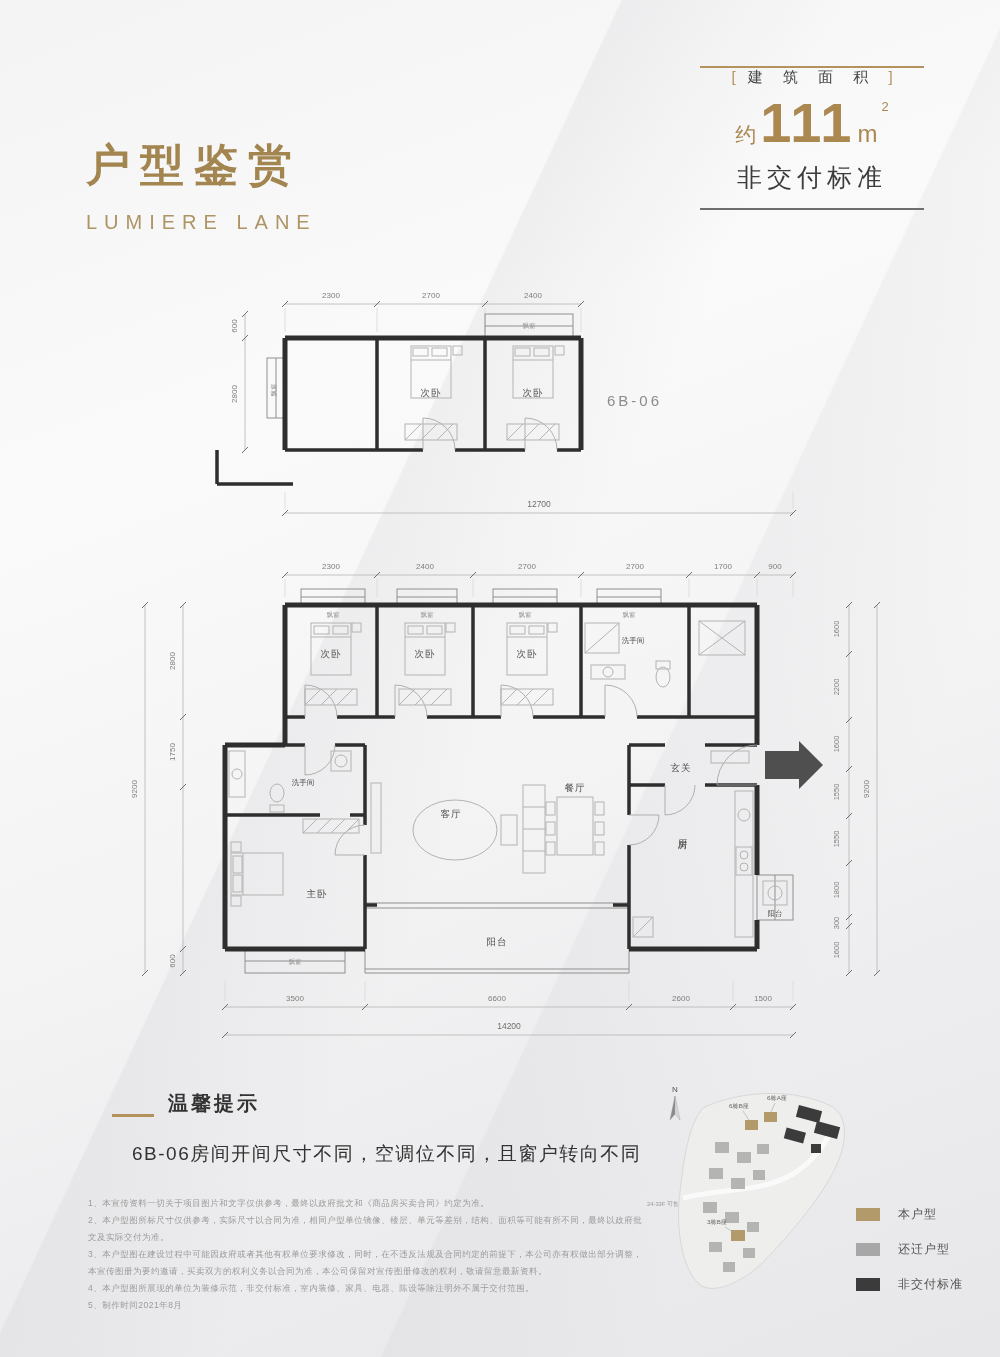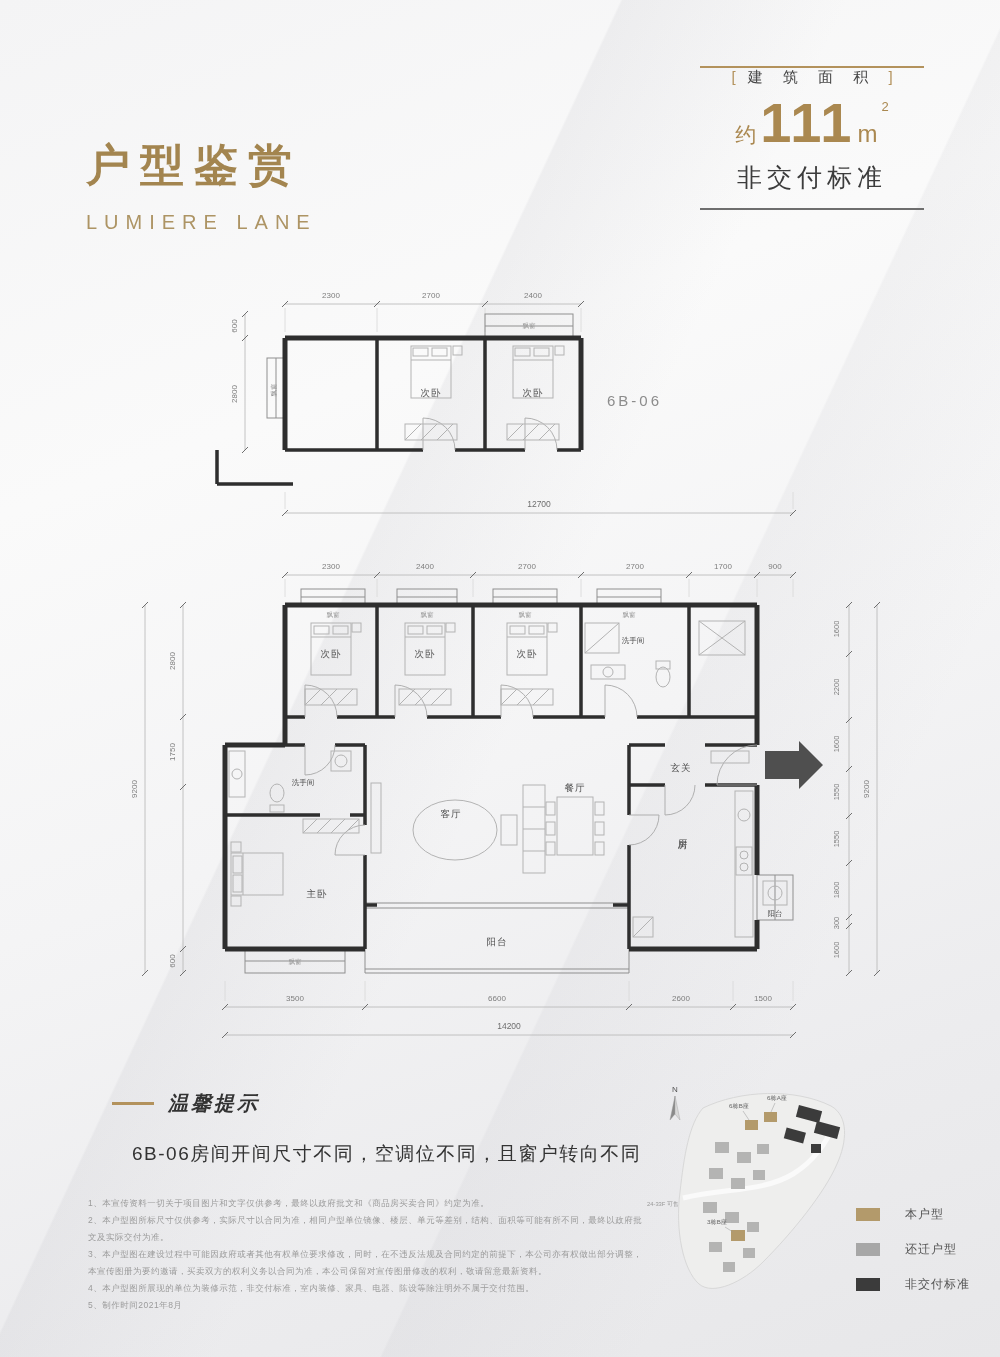--- a/index.html
+++ b/index.html
@@ -43,33 +43,33 @@
   .wall{stroke:#2e2e2e;stroke-width:5;fill:none;}
   .part{stroke:#2e2e2e;stroke-width:3.5;fill:none;}
   .thin{stroke:#8f8f8f;stroke-width:1;fill:none;}
   .furn{stroke:#b3b3b3;stroke-width:1;fill:none;}
   .dimline{stroke:#b5b5b5;stroke-width:0.8;fill:none;}
   .tick{stroke:#6f6f6f;stroke-width:1;fill:none;}
   .ext{stroke:#d8d8d8;stroke-width:0.8;fill:none;}
   .arc{stroke:#a8a8a8;stroke-width:0.9;fill:none;}
 
   .notice{position:absolute;left:112px;top:1090px;}
-  .notice-head{display:flex;align-items:center;font-style:italic;}
+  .notice-head{display:flex;align-items:flex-end;}
   .gold-dash{width:42px;height:3px;background:#b3925c;margin-right:14px;}
   .notice-head h3{font-size:20px;color:#333;letter-spacing:3px;font-weight:bold;}
   .notice-body{margin-top:24px;font-size:19px;color:#333;letter-spacing:1.5px;margin-left:20px;}
 
   .footnotes{position:absolute;left:88px;top:1195px;width:560px;}
   .footnotes div{font-size:8.5px;color:#9b9b9b;line-height:17px;letter-spacing:0.5px;}
 
   #site-map{position:absolute;left:645px;top:1080px;}
   .legend{position:absolute;left:856px;top:1206px;}
   .legend-row{margin-bottom:18px;display:flex;align-items:center;}
   .legend .chip{display:inline-block;width:24px;height:13px;}
-  .legend .legend-label{font-size:12px;color:#555;margin-left:25px;letter-spacing:1px;}
+  .legend .legend-label{font-size:12px;color:#555;margin-left:18px;letter-spacing:1px;}
 </style>
 </head>
 <body>
 
 <div class="page">
   <div class="streak streak-a"></div>
   <div class="streak streak-b"></div>
 
   <div class="title-block">
     <h1>户型鉴赏</h1>

